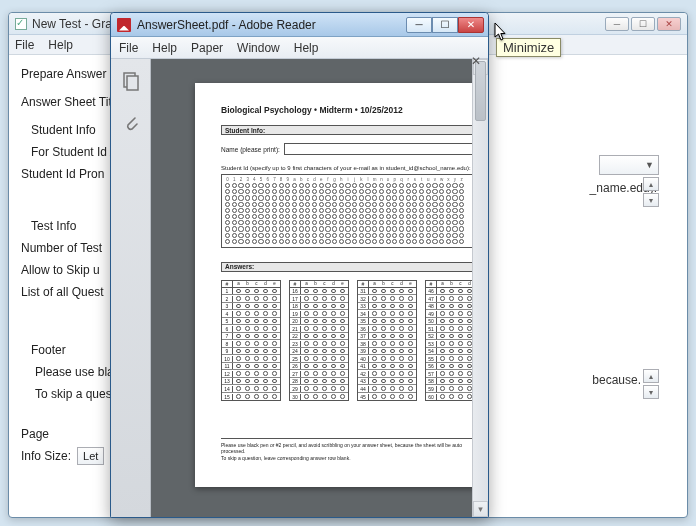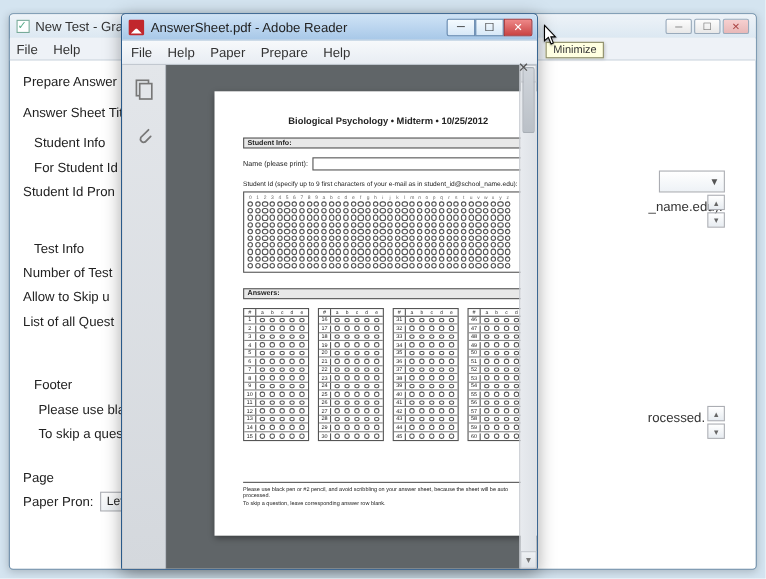--- a/index.html
+++ b/index.html
@@ -28,35 +28,35 @@
 .fg-titlebar .pdf-icon { width: 14px; height: 14px; background: #c1272d; margin-right: 6px; position: relative; border-radius:1px;}
 .fg-titlebar .pdf-icon::after{content:""; position:absolute; bottom:1px; left:2px; width:10px; height:5px; background:#fff; clip-path: polygon(0 100%,50% 0,100% 100%);}
 .fg-titlebar .ctrls { margin-left: auto; display: flex; gap: 0; }
 .fg-titlebar .wctrl { width: 26px; height: 16px; border: 1px solid #6b8cb0; display:flex; align-items:center; justify-content:center; font-size:10px; }
 .fg-titlebar .wmin { background: linear-gradient(#f5fbff,#d7e8f7); border-radius:2px 0 0 2px;}
 .fg-titlebar .wmax { background: linear-gradient(#f5fbff,#d7e8f7);}
 .fg-titlebar .wclose { background: linear-gradient(#e88,#c94444); color:#fff; border-color:#a33; border-radius:0 2px 2px 0;}
 .cursor { position:absolute; top:22px; left:494px; width:14px; height:20px; pointer-events:none; z-index:50;}
 .cursor svg{filter:drop-shadow(0 1px 1px rgba(0,0,0,.4));}
 
-.tooltip { position:absolute; top:38px; left:496px; background:#ffffe1; border:1px solid #8a8a66; padding:1px 6px; font-size:10px; color:#333; z-index:49; box-shadow:1px 1px 3px rgba(0,0,0,.2);}
+.tooltip { position:absolute; top:38px; left:496px; background:#ffffe1; border:1px solid #8a8a66; padding:1px 6px; font-size:13px; color:#333; z-index:49; box-shadow:1px 1px 3px rgba(0,0,0,.2);}
 .inner-close { position:absolute; top:42px; right:6px; width:12px; height:12px; font-size:12px; color:#555; cursor:default; z-index:48; text-align:center; line-height:12px;}
 
 .fg-menubar { height: 22px; background: linear-gradient(#f7f9fb,#e8edf3); display: flex; align-items: center; padding: 0 8px; gap: 14px; font-size: 12px; color: #333; border-bottom:1px solid #c4ccd6;}
 .fg-content { position: absolute; top: 46px; left: 0; right: 0; bottom: 0; background: #606568; display:flex;}
 .fg-sidetools { width: 40px; background: linear-gradient(#e3e6ea,#d4d8dd); border-right:1px solid #b7bdc4; display:flex; flex-direction:column; align-items:center; padding-top:10px; gap:18px;}
 .fg-sidetools .tool { width:24px; height:24px; display:flex; align-items:center; justify-content:center; color:#6a6e74;}
 .fg-viewer { flex:1; position:relative; overflow:hidden;}
 .fg-scroll { position:absolute; right:0; top:0; bottom:0; width:16px; background:linear-gradient(90deg,#e8ebef,#dde1e6); border-left:1px solid #c5c9cf;}
 .fg-scroll .thumb{position:absolute; left:2px; right:2px; top:2px; height:60px; background:linear-gradient(#d0d5db,#bac0c7); border:1px solid #a8aeb5; border-radius:2px;}
 .fg-scroll .arr{position:absolute; left:0; right:0; height:16px; display:flex; align-items:center; justify-content:center; font-size:9px; color:#777; background:linear-gradient(#eef1f4,#dfe3e8); border:1px solid #c5c9cf;}
 .fg-scroll .arr.up{top:0;} .fg-scroll .arr.down{bottom:0;}
 
 .page { position:absolute; top:24px; left:44px; width:316px; height:404px; background:#fff; box-shadow:0 2px 6px rgba(0,0,0,.4); padding:22px 26px; font-size:7px; color:#222;}
-.page .title { text-align:center; font-weight:bold; font-size:8.5px; margin-bottom:10px;}
+.page .title { font-weight:bold; font-size:8.5px; margin-bottom:10px;}
 .section-bar { border:1px solid #555; background:#e8e8e8; height:10px; font-size:6.5px; font-weight:bold; padding:0 3px; display:flex; align-items:center; margin-bottom:8px;}
 .name-row { display:flex; align-items:center; gap:4px; margin-bottom:10px;}
 .name-row .lbl{font-size:6.5px; white-space:nowrap;}
 .name-row .box{flex:1; height:12px; border:1px solid #555;}
 .sid-label { font-size:6px; margin-bottom:3px;}
 .bubble-grid { border:1px solid #555; padding:2px 3px;}
 .bubble-grid .hdr-row { display:flex; gap:1.5px; margin-bottom:1px;}
 .bubble-grid .hdr-row span{width:5.2px; font-size:4.5px; text-align:center; color:#666;}
 .bubble-grid .bub-row { display:flex; gap:1.5px; margin-bottom:1px;}
 .bubble-grid .bub-row .bub{width:5.2px; height:5.2px; border:0.7px solid #555; border-radius:50%;}
@@ -99,55 +99,55 @@
     <div class="line">Student Id Pron</div>
     <div class="line section" style="margin-top:30px;padding-left:10px">Test Info</div>
     <div class="line">Number of Test</div>
     <div class="line">Allow to Skip u</div>
     <div class="line">List of all Quest</div>
     <div class="line section" style="margin-top:36px;padding-left:10px">Footer</div>
     <div class="line" style="padding-left:14px">Please use bla</div>
     <div class="line" style="padding-left:14px">To skip a ques</div>
     <div class="line section" style="margin-top:18px">Page</div>
     <div class="line">
-      <span>Paper Pron:</span>
+      <span>Info Size:</span>
       <span style="width:6px"></span>
       <span style="border:1px solid #abadb3;padding:2px 5px;background:linear-gradient(#fdfdfd,#eef2f6);font-size:11px">Let</span>
     </div>
   </div>
   <div class="bg-right-combo">
       <span class="arrow">▼</span>
     </div>
   <div style="position:absolute; right:30px; top:168px; font-size:12px; color:#333;">_name.edu):</div>
   <div class="bg-scroll-arrows" style="top:164px;">
     <div class="arr">▴</div>
     <div class="arr">▾</div>
   </div>
-  <div style="position:absolute; right:46px; top:360px; font-size:12px; color:#333;">rocessed.</div>
+  <div style="position:absolute; right:46px; top:360px; font-size:12px; color:#333;">because.</div>
   <div class="bg-scroll-arrows" style="top:356px;">
     <div class="arr">▴</div>
     <div class="arr">▾</div>
   </div>
 </div>
 
 <div class="fg-window">
   <div class="fg-titlebar">
     <span class="pdf-icon"></span>
     <span>AnswerSheet.pdf - Adobe Reader</span>
     <div class="ctrls">
       <div class="wctrl wmin">─</div>
       <div class="wctrl wmax">☐</div>
       <div class="wctrl wclose">✕</div>
     </div>
   </div>
   <div class="fg-menubar">
     <span>File</span>
     <span>Help</span>
     <span>Paper</span>
-    <span>Prepare</span>
+    <span>Window</span>
     <span>Help</span>
   </div>
   <div class="inner-close">✕</div>
 
   <div class="fg-content">
     <div class="fg-sidetools">
       <div class="tool">
         <svg width="20" height="20" viewBox="0 0 20 20">
             <rect x="3" y="2" width="11" height="14" fill="none" stroke="#777" stroke-width="1.5"></rect>
             <rect x="6" y="5" width="11" height="14" fill="#e3e6ea" stroke="#777" stroke-width="1.5"></rect>

